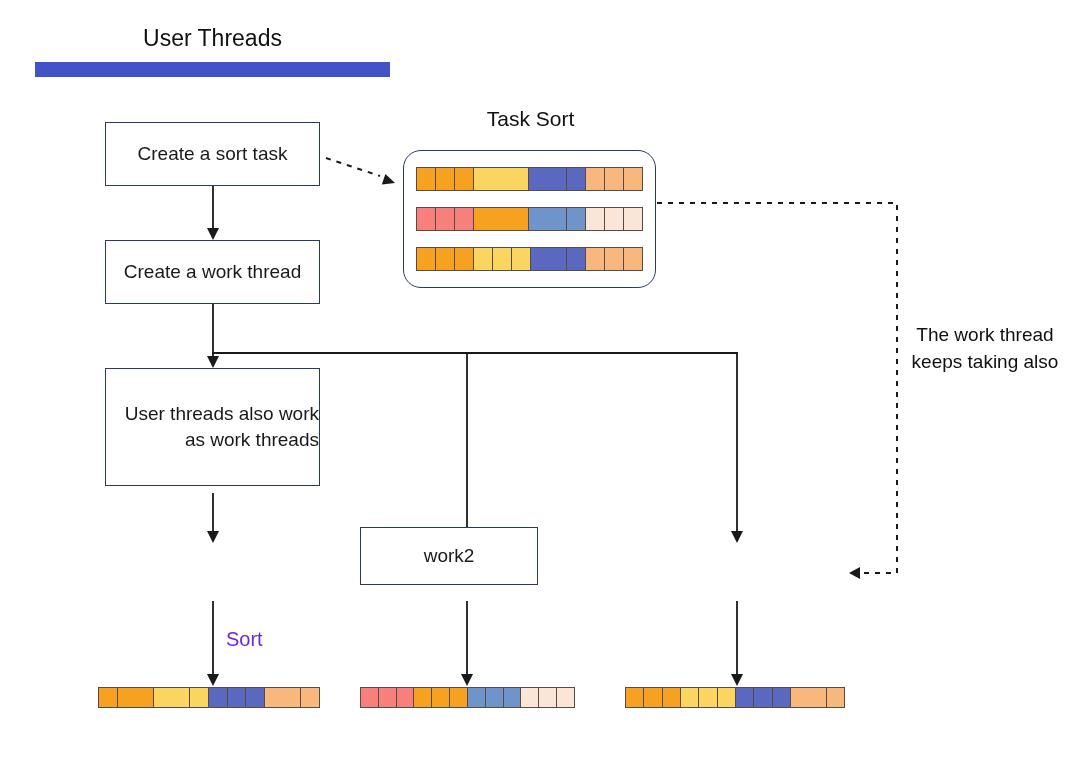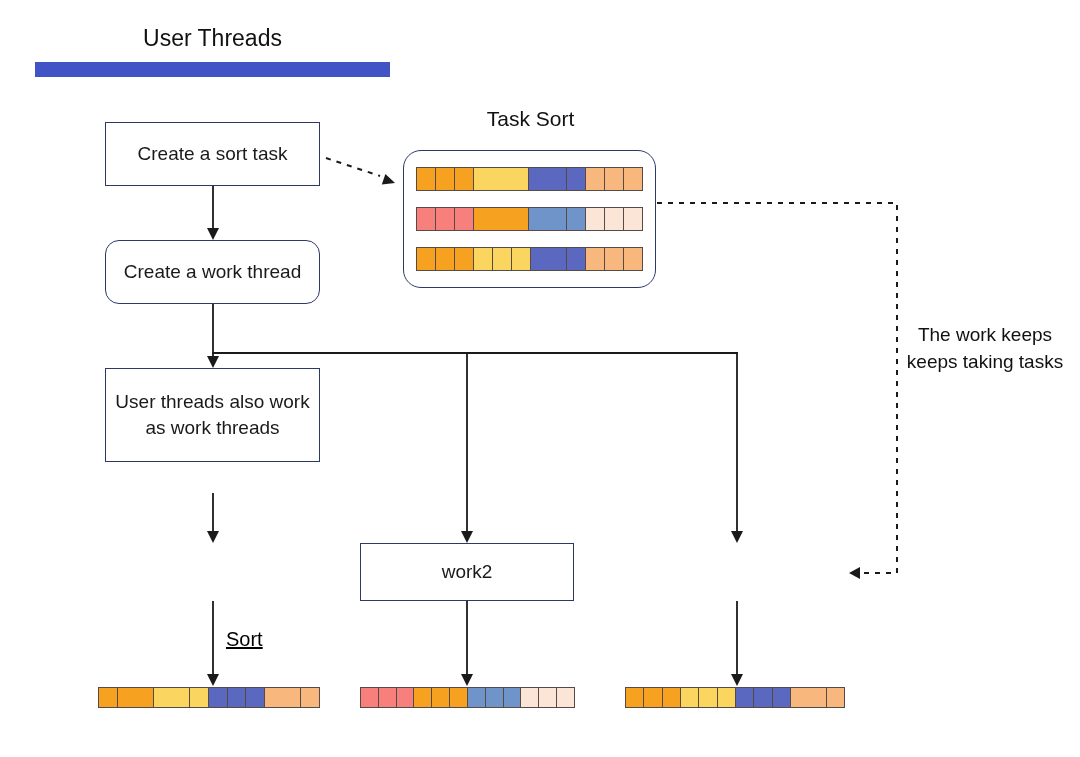--- a/index.html
+++ b/index.html
@@ -26,26 +26,26 @@
   }
   .seg-row { display:flex; height:24px; width:100%; }
   .cell { box-sizing:border-box; border:1px solid #554a46; margin-left:-1px; }
   .cell:first-child { margin-left:0; }
   .flow-box {
     border:1.6px solid #2C3968; background:#fff; box-sizing:border-box;
     display:flex; align-items:center; justify-content:center;
     text-align:center; font-size:19px; line-height:1.35; padding:4px 0;
   }
   .b1 { left:105px; top:122px; width:215px; height:64px; }
-  .b2 { left:105px; top:240px; width:215px; height:64px;border-radius:14px; }
-  .b3 { left:105px; top:368px; width:215px; height:94px; }
+  .b2 { left:105px; top:240px; width:215px; height:64px; }
+  .b3 { left:105px; top:368px; width:215px; height:118px;text-align:right; }
   .w1 { left:105px; top:543px; width:215px; height:58px; }
-  .w2 { left:360px; top:543px; width:214px; height:58px; }
+  .w2 { left:360px; top:527px; width:178px; height:58px; }
   .w3 { left:630px; top:543px; width:215px; height:58px; }
-  .sort-label { left:226px; top:628px; font-size:20px; color:#000000;text-decoration:underline; }
+  .sort-label { left:226px; top:628px; font-size:20px; color:#6d28d9; }
   .side-note {
     left:905px; top:322px; width:160px; text-align:center;
     font-size:19px; line-height:1.42; color:#111;
   }
   .result-bar { display:flex; height:21px; }
   .r1 { left:98px;  top:687px; width:222px; }
   .r2 { left:360px; top:687px; width:215px; }
   .r3 { left:625px; top:687px; width:220px; }
   svg.connectors { left:0; top:0; pointer-events:none; }
 </style>
@@ -125,21 +125,21 @@
         <div class="cell" style="flex: 1 0 0px; background: rgb(248, 183, 124);"></div>
       </div>
   </div>
 
   <div class="abs flow-box b1">Create a sort task</div>
   <div class="abs flow-box b2">Create a work thread</div>
   <div class="abs flow-box b3">User threads also work as work threads</div>
   <div class="abs flow-box w2">work2</div>
 
   <div class="abs sort-label">Sort</div>
-  <div class="abs side-note">The work keeps keeps taking tasks</div>
+  <div class="abs side-note">The work thread keeps taking also</div>
 
   <div class="abs result-bar r1">
       <div class="cell" style="flex: 1 0 0px; background: rgb(246, 161, 31);"></div>
       <div class="cell" style="flex: 2 0 0px; background: rgb(246, 161, 31);"></div>
       <div class="cell" style="flex: 2 0 0px; background: rgb(250, 213, 95);"></div>
       <div class="cell" style="flex: 1 0 0px; background: rgb(250, 213, 95);"></div>
       <div class="cell" style="flex: 1 0 0px; background: rgb(90, 104, 192);"></div>
       <div class="cell" style="flex: 1 0 0px; background: rgb(90, 104, 192);"></div>
       <div class="cell" style="flex: 1 0 0px; background: rgb(90, 104, 192);"></div>
       <div class="cell" style="flex: 2 0 0px; background: rgb(248, 183, 124);"></div>

